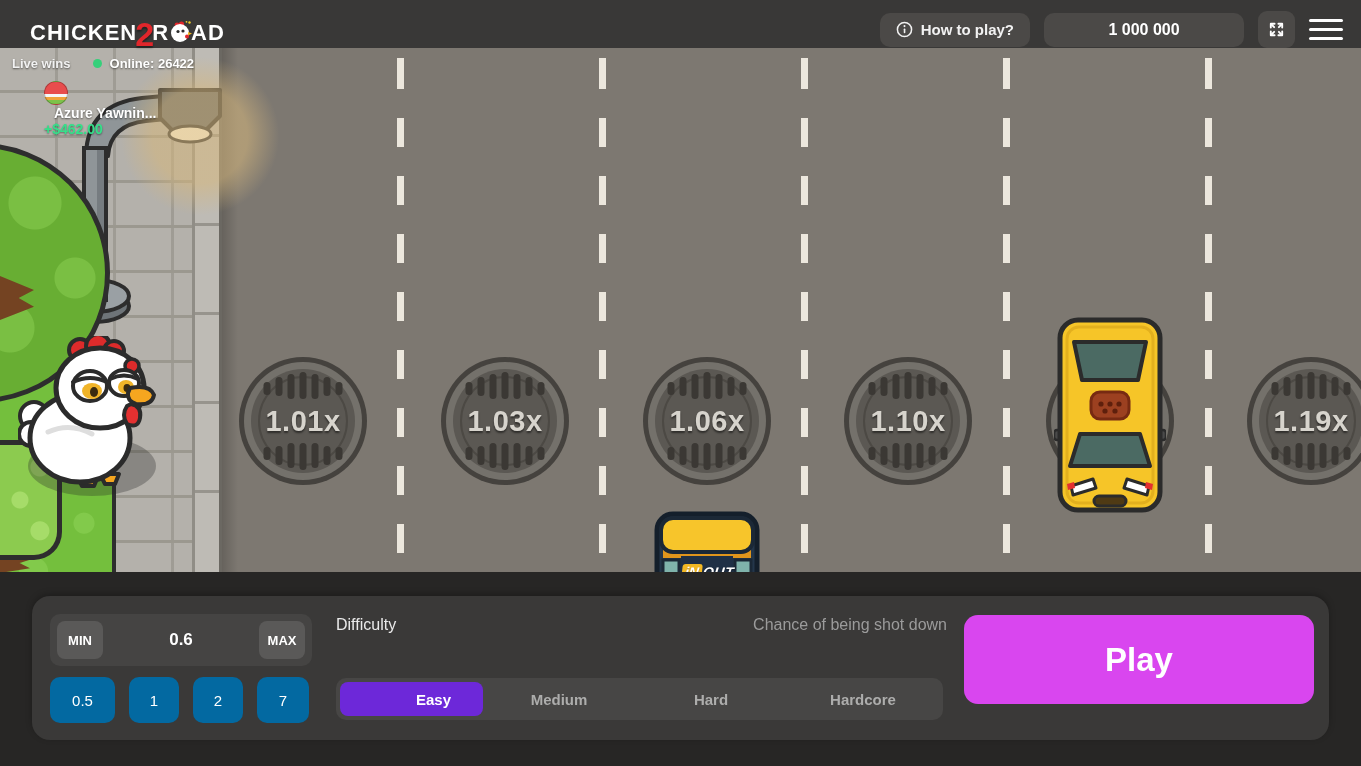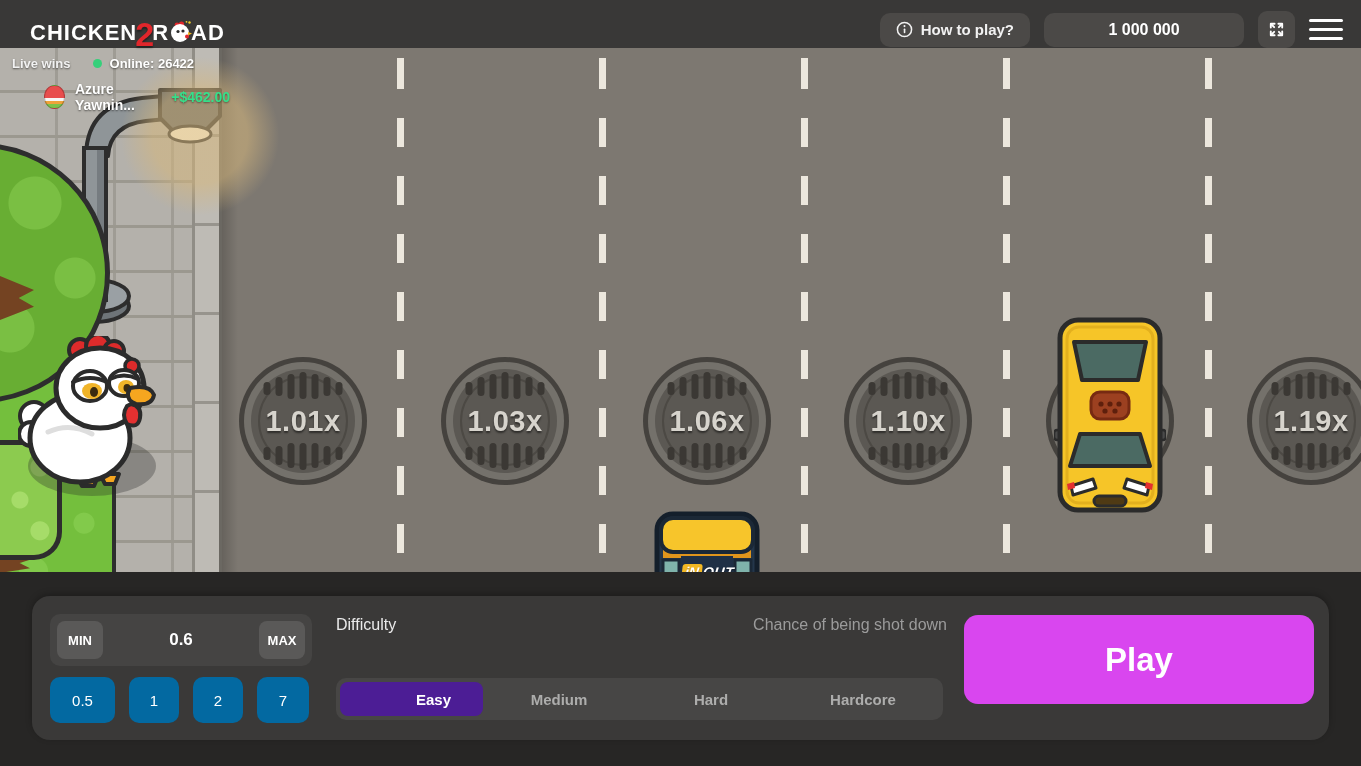--- a/index.html
+++ b/index.html
@@ -93,21 +93,21 @@
   .inout-logo .in { background:#f2b824; color:#fff; padding:0 3px; border-radius:3px;
     text-shadow:0 1px 1px rgba(0,0,0,.4); }
   .inout-logo .out { color:#fff; letter-spacing:.5px; text-shadow:0 1px 2px rgba(0,0,0,.5); }
 
   
   .livewins { position:absolute; left:0; top:0; z-index:10; width:230px; }
   .lw-row1 { display:flex; align-items:center; margin:8px 0 10px 12px; }
   .lw-title { color:#f2f2f2; font-size:13px; font-weight:700; text-shadow:0 1px 2px rgba(0,0,0,.55); }
   .lw-dot { width:9px; height:9px; border-radius:50%; background:#35d07a; margin:0 8px 0 22px; }
   .lw-online { color:#ffffff; font-size:13px; font-weight:700; text-shadow:0 1px 2px rgba(0,0,0,.55); }
-  .lw-row2 { display:flex; align-items:center; margin-left:44px; }
+  .lw-row2 { display:flex; align-items:flex-start; margin-left:44px;flex-direction:column; }
   .lw-avatar { width:24px; height:24px; border-radius:50%; border:1px solid rgba(0,0,0,.25);
     background:linear-gradient(180deg,#e84d4d 0 54%,#f6f6f6 54% 66%,#f0a33a 66% 80%,#7ec24a 80% 100%); }
   .lw-name { color:#ffffff; font-size:14px; font-weight:700; margin:0 8px 0 10px;
     text-shadow:0 1px 2px rgba(0,0,0,.55); }
   .lw-amount { color:#35e08a; font-size:14px; font-weight:700; text-shadow:0 1px 2px rgba(0,0,0,.45); }
 
   
   .bottom-bar { position:relative; width:100%; height:194px; background:#272625; }
   .panel { position:absolute; left:32px; top:24px; width:1297px; height:144px;
     background:#3a3938; border-radius:18px; box-shadow:0 -2px 6px rgba(0,0,0,.25); }
@@ -127,21 +127,21 @@
   .chip:nth-child(1){ width:65px; } .chip:nth-child(2){ width:50px; }
   .chip:nth-child(3){ width:50px; } .chip:nth-child(4){ width:52px; }
 
   .difficulty-label { position:absolute; left:336px; top:44px; color:#eaeaea; font-size:16px; }
   .chance-label { position:absolute; right:414px; top:44px; color:#9b9b9b; font-size:16px; }
   .segmented { position:absolute; left:336px; top:106px; width:607px; height:42px;
     background:#474645; border-radius:10px; display:flex; padding:4px; }
   .seg { flex:1; border:none; background:transparent; border-radius:8px; color:#adadac;
     font-size:15px; font-weight:700; cursor:pointer; font-family:inherit;
     display:flex; align-items:center; justify-content:center; }
-  .seg.selected { flex:0 0 143px; background:#4c1d95; color:#ffffff;padding-left:44px; }
+  .seg.selected { flex:0 0 143px; background:#6d28d9; color:#ffffff;padding-left:44px; }
 
   .play-btn { position:absolute; left:964px; top:43px; width:350px; height:89px;
     background:#d946ef; border:none; border-radius:14px; color:#ffffff;
     font-size:33px; font-weight:800; cursor:pointer; font-family:inherit; }
 </style>
 </head>
 <body>
 
 <svg width="0" height="0" style="position:absolute">
   <defs>

